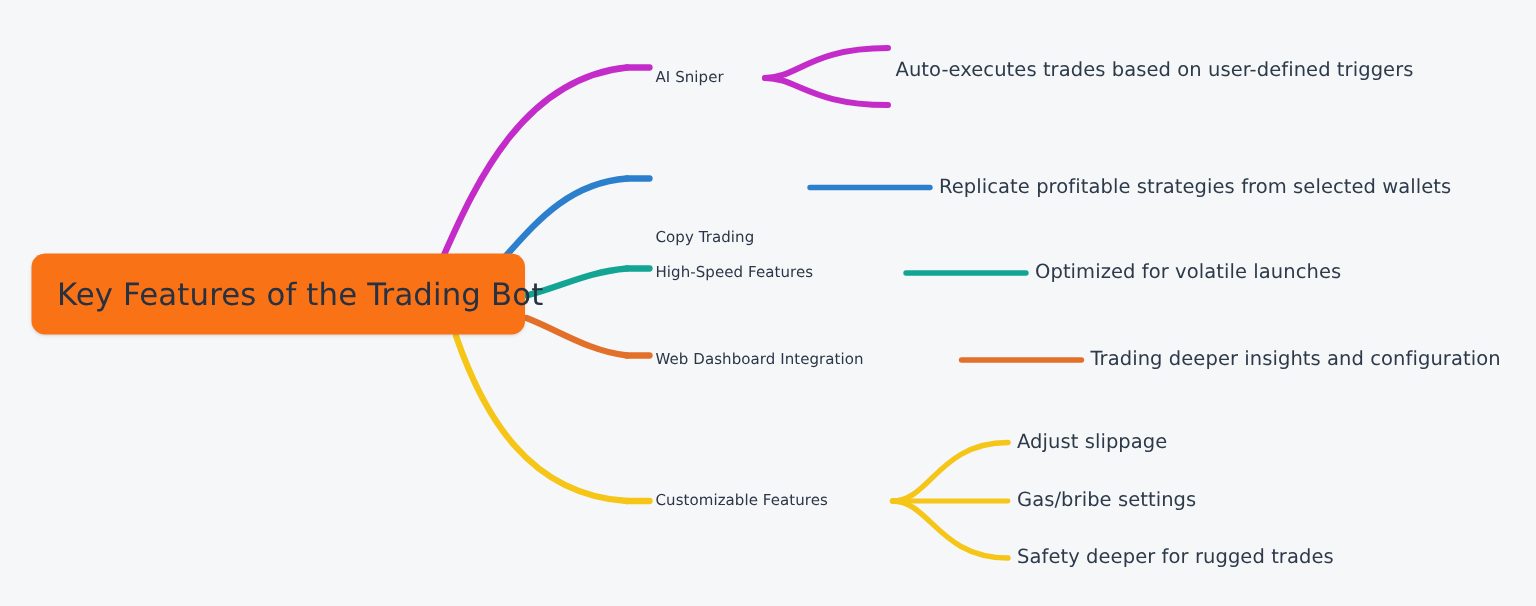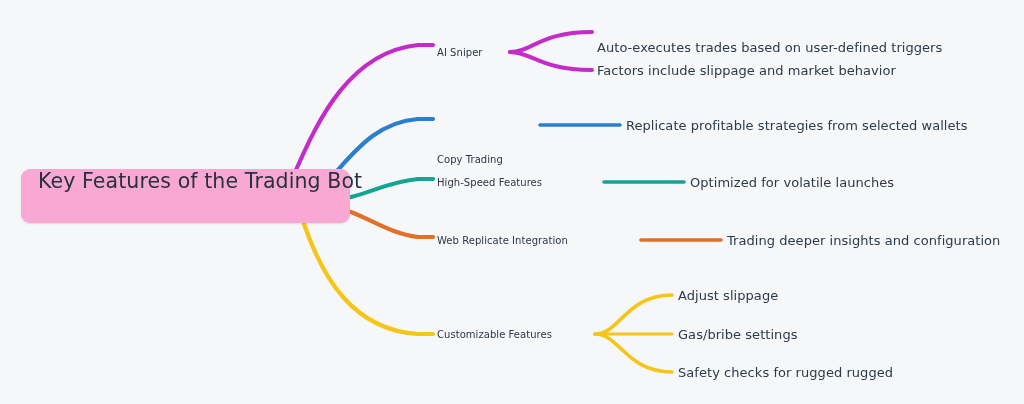--- a/index.html
+++ b/index.html
@@ -29,25 +29,25 @@
     width: 1024px;
     height: 404px;
     display: block;
   }
   .root-node {
     position: absolute;
     left: 21px;
     top: 169px;
     width: 329px;
     height: 54px;
-    background: #f9a8d4;
+    background: #f97316;
     border-radius: 9px;
     box-shadow: 0 1px 3px rgba(20,25,40,0.07), 0 1px 1px rgba(20,25,40,0.05);
     display: flex;
-    align-items: flex-start;
+    align-items: center;
     box-sizing: border-box;
     padding-left: 17px;
     z-index: 3;
   }
   .root-label {
     font-size: 20.5px;
     color: #283141;
     letter-spacing: 0.1px;
     white-space: nowrap;
     font-weight: 400;
@@ -111,33 +111,32 @@
   <div class="root-node">
     <span class="root-label">Key Features of the Trading Bot</span>
   </div>
 
   <div class="node-label" style="left:437px; top:52px;">AI Sniper</div>
 
   <div class="node-label" style="left:437px; top:143px;margin-top:16px;">Copy Trading</div>
 
   <div class="node-label" style="left:437px; top:182px;">High-Speed Features</div>
 
-  <div class="node-label" style="left:437px; top:240px;">Web Replicate Integration</div>
+  <div class="node-label" style="left:437px; top:240px;">Web Dashboard Integration</div>
 
   <div class="node-label" style="left:437px; top:334px;">Customizable Features</div>
 
   <div class="leaf-label" style="left:597px; top:32px;margin-top:15px;">Auto-executes trades based on user-defined triggers</div>
 
-  <div class="leaf-label" style="left:597px; top:70px;">Factors include slippage and market behavior</div>
 
   <div class="leaf-label" style="left:626px; top:125px;">Replicate profitable strategies from selected wallets</div>
 
   <div class="leaf-label" style="left:690px; top:182px;">Optimized for volatile launches</div>
 
   <div class="leaf-label" style="left:727px; top:240px;">Trading deeper insights and configuration</div>
 
   <div class="leaf-label" style="left:678px; top:295px;">Adjust slippage</div>
 
   <div class="leaf-label" style="left:678px; top:334px;">Gas/bribe settings</div>
 
-  <div class="leaf-label" style="left:678px; top:372px;">Safety checks for rugged rugged</div>
+  <div class="leaf-label" style="left:678px; top:372px;">Safety deeper for rugged trades</div>
 
 </div>
 
 </body></html>

